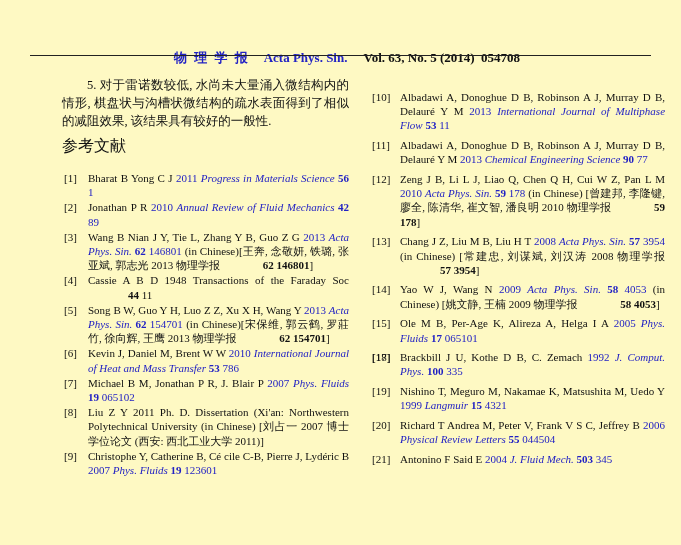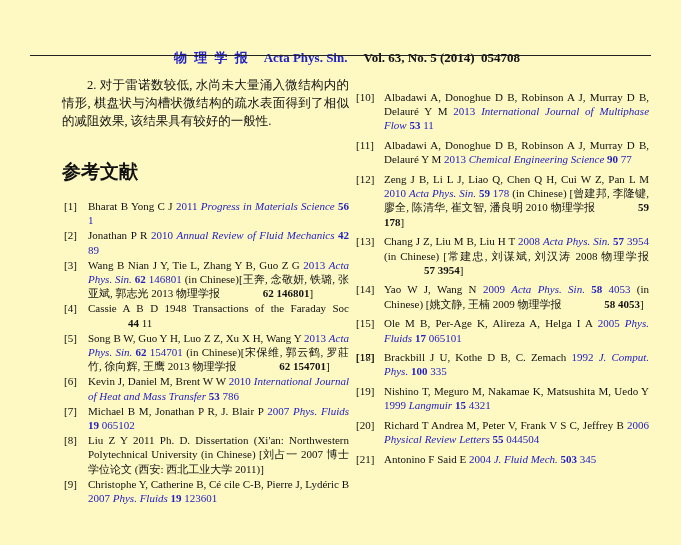--- a/index.html
+++ b/index.html
@@ -20,28 +20,28 @@
   }
   .header .zh { color:#2222c4; letter-spacing:2px; margin-right:14px; }
   .header .en { color:#2222c4; margin-right:16px; }
   .header .vol { color:#111111; }
   .header-rule {
     position:absolute; top:55px; left:30px; width:621px;
     border-top:1.5px solid #222222;
   }
   .col { position:absolute; top:76px; }
   .col-left  { left:62px;  width:287px; }
-  .col-right { left:356px; width:293px; }
+  .col-right { left:372px; width:293px; }
   .para {
     font-size:12.5px; line-height:18px;
     text-align:justify; text-indent:2em;
   }
   .refs-heading {
-    margin-top:29px;
-    font-size:19px; font-weight:bold;
+    margin-top:6px;
+    font-size:16px; font-weight:normal;
   }
   .ref-list { margin-top:14px; }
   .ref {
     position:relative;
     font-size:11px; line-height:14.2px;
     text-align:justify;
     padding-left:26px;
     margin-bottom:1px;
   }
   .col-right .ref { padding-left:28px; margin-bottom:5.5px; }
@@ -58,21 +58,21 @@
 <body>
 
 <div class="page">
 
   <div class="header">
     <span class="zh">物 理 学 报</span><span class="en">Acta Phys. Sin.</span><span class="vol">Vol. 63, No. 5 (2014)  054708</span>
   </div>
   <div class="header-rule"></div>
 
   <div class="col col-left">
-    <p class="para">2. 对于雷诺数较低, 水尚未大量涌入微结构内的情形, 棋盘状与沟槽状微结构的疏水表面得到了相似的减阻效果, 该结果具有较好的一般性.</p>
+    <p class="para">5. 对于雷诺数较低, 水尚未大量涌入微结构内的情形, 棋盘状与沟槽状微结构的疏水表面得到了相似的减阻效果, 该结果具有较好的一般性.</p>
     <div class="refs-heading">参考文献</div>
     <div class="ref-list" id="ref-list-left">
         <div class="ref"><span class="ref-num">[1]</span><span><span class="seg-p">Bharat B Yong C J </span><span class="seg-b">2011 </span><span class="seg-bi">Progress in Materials Science </span><span class="seg-bb">56 </span><span class="seg-b">1</span></span></div>
         <div class="ref"><span class="ref-num">[2]</span><span><span class="seg-p">Jonathan P R </span><span class="seg-b">2010 </span><span class="seg-bi">Annual Review of Fluid Mechanics </span><span class="seg-bb">42 </span><span class="seg-b">89</span></span></div>
         <div class="ref"><span class="ref-num">[3]</span><span><span class="seg-p">Wang B Nian J Y, Tie L, Zhang Y B, Guo Z G </span><span class="seg-b">2013 </span><span class="seg-bi">Acta Phys. Sin. </span><span class="seg-bb">62 </span><span class="seg-b">146801 </span><span class="seg-p">(in Chinese)[王奔, 念敬妍, 铁璐, 张亚斌, 郭志光 2013 物理学报 </span><span class="seg-k">62 146801</span><span class="seg-p">]</span></span></div>
         <div class="ref"><span class="ref-num">[4]</span><span><span class="seg-p">Cassie A B D 1948 </span><span class="seg-i">Transactions of the Faraday Soc </span><span class="seg-k">44 </span><span class="seg-p">11</span></span></div>
         <div class="ref"><span class="ref-num">[5]</span><span><span class="seg-p">Song B W, Guo Y H, Luo Z Z, Xu X H, Wang Y </span><span class="seg-b">2013 </span><span class="seg-bi">Acta Phys. Sin. </span><span class="seg-bb">62 </span><span class="seg-b">154701 </span><span class="seg-p">(in Chinese)[宋保维, 郭云鹤, 罗莊竹, 徐向辉, 王鹰 2013 物理学报 </span><span class="seg-k">62 154701</span><span class="seg-p">]</span></span></div>
         <div class="ref"><span class="ref-num">[6]</span><span><span class="seg-p">Kevin J, Daniel M, Brent W W </span><span class="seg-b">2010 </span><span class="seg-bi">International Journal of Heat and Mass Transfer </span><span class="seg-bb">53 </span><span class="seg-b">786</span></span></div>
         <div class="ref"><span class="ref-num">[7]</span><span><span class="seg-p">Michael B M, Jonathan P R, J. Blair P </span><span class="seg-b">2007 </span><span class="seg-bi">Phys. Fluids </span><span class="seg-bb">19 </span><span class="seg-b">065102</span></span></div>
         <div class="ref"><span class="ref-num">[8]</span><span><span class="seg-p">Liu Z Y 2011 </span><span class="seg-i">Ph. D. Dissertation </span><span class="seg-p">(Xi'an: Northwestern Polytechnical University (in Chinese) [刘占一 2007 博士学位论文 (西安: 西北工业大学 2011)]</span></span></div>

